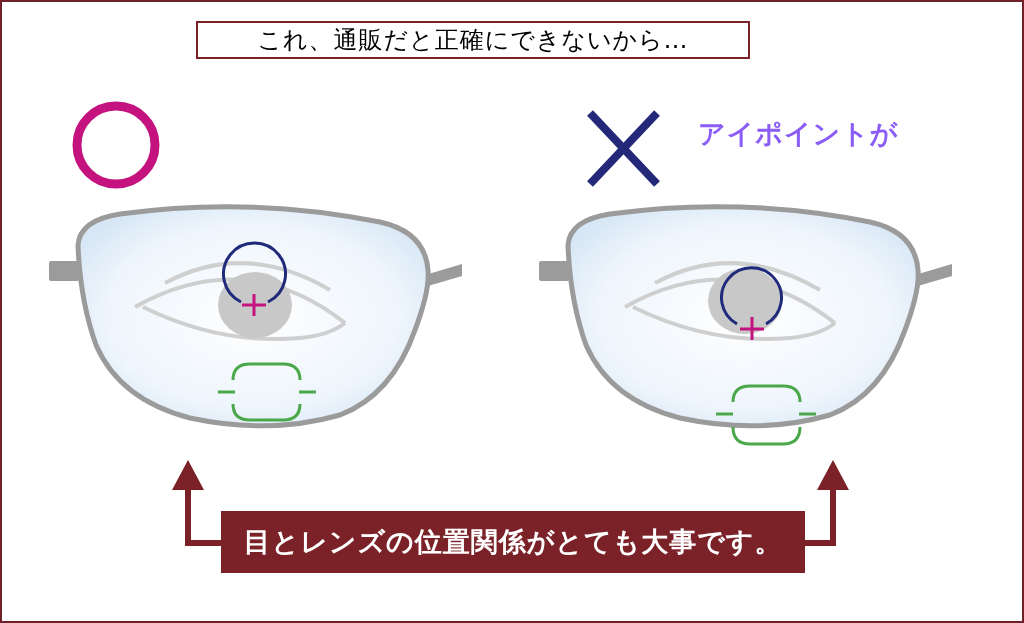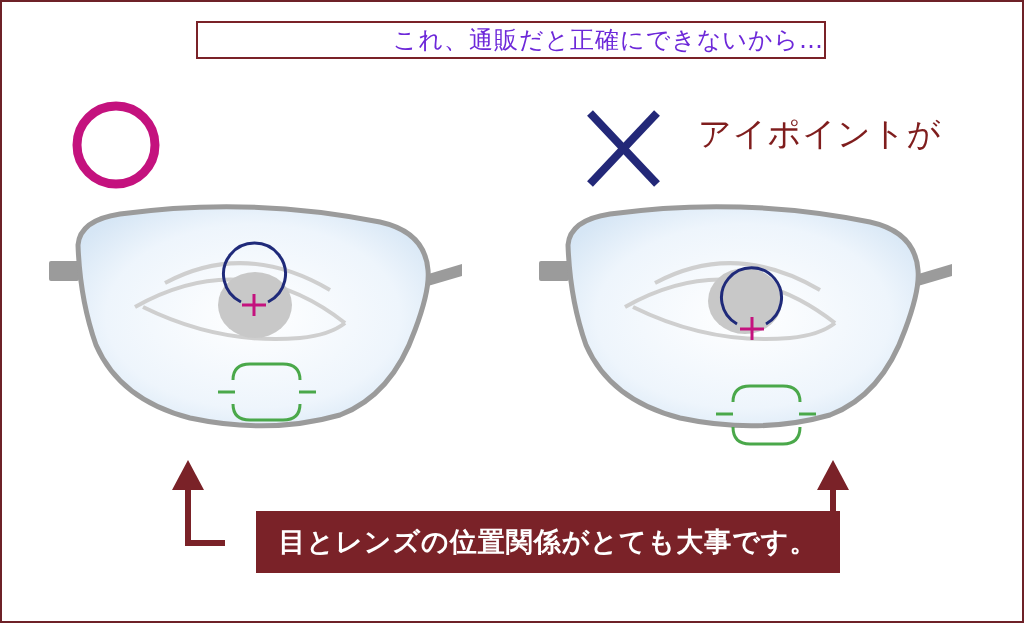--- a/index.html
+++ b/index.html
@@ -5,36 +5,36 @@
     html, body { margin: 0; padding: 0; }
     body {
       width: 1024px; height: 623px; overflow: hidden; background: #ffffff;
       font-family: "DejaVu Sans", sans-serif;
     }
     .frame {
       position: absolute; left: 0; top: 0; width: 1020px; height: 619px;
       border: 2px solid #6e2128; background: #fff;
     }
     .title-box {
-      position: absolute; left: 196px; top: 21px; width: 630px; height: 38px;
+      position: absolute; left: 196px; top: 21px; width: 554px; height: 38px;
       border: 2px solid #7a2228; box-sizing: border-box;
-      display: flex; align-items: center; justify-content: flex-end;
-      color: #6d28d9; font-size: 24px; letter-spacing: 1px;
+      display: flex; align-items: center; justify-content: center;
+      color: #000000; font-size: 24px; letter-spacing: 1px;
     }
     .mark-text {
-      position: absolute; left: 698px; top: 113px; color: #7f1d1d;
-      font-size: 33px; line-height: 42px; letter-spacing: 1px;
+      position: absolute; left: 698px; top: 113px; color: #8b5cf6;
+      font-size: 27px; line-height: 42px; letter-spacing: 1px; font-weight: bold;
     }
     .mark-text div { white-space: nowrap; }
     svg.art { position: absolute; left: 0; top: 0; }
     .banner {
       position: absolute; left: 221px; top: 511px; width: 584px; height: 62px;
       background: #7a2228; color: #fff;
       display: flex; align-items: center; justify-content: center;
-      font-size: 27px; font-weight: bold; letter-spacing: 1px; margin-left: 35px;
+      font-size: 27px; font-weight: bold; letter-spacing: 1px;
     }
   </style>
 </head>
 <body>
 
 <div class="frame"></div>
 
 <div class="title-box">
   <span>これ、通販だと正確にできないから…</span>
 </div>

